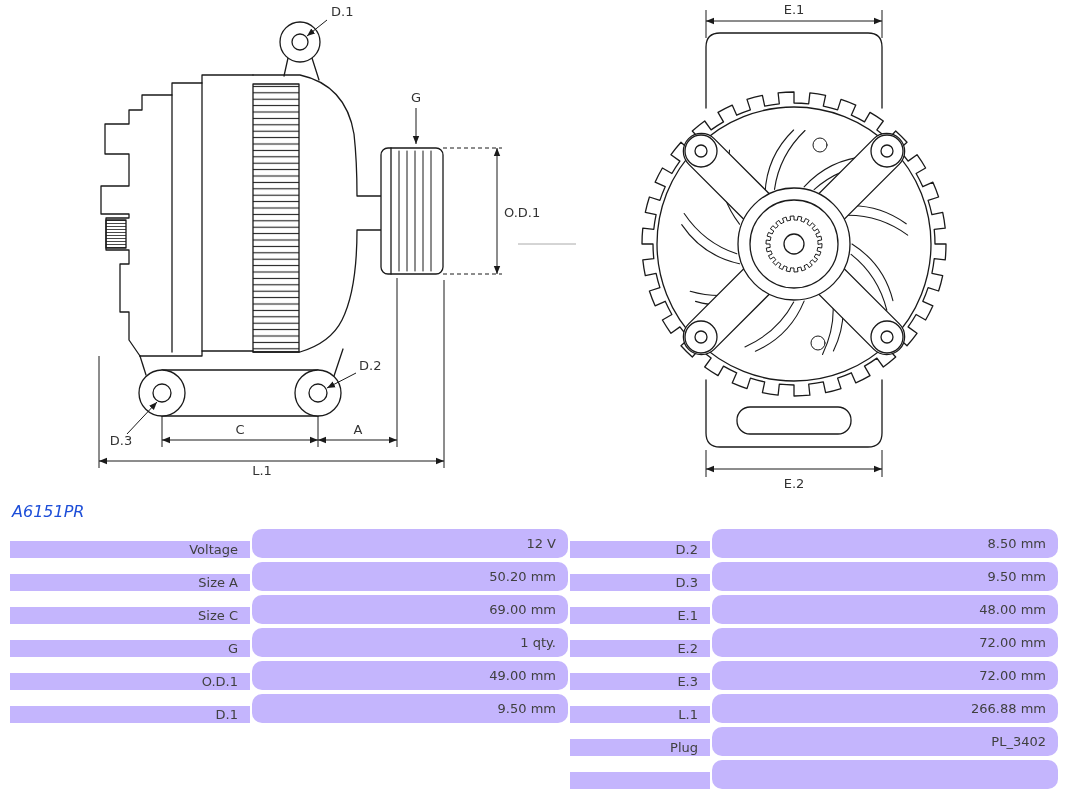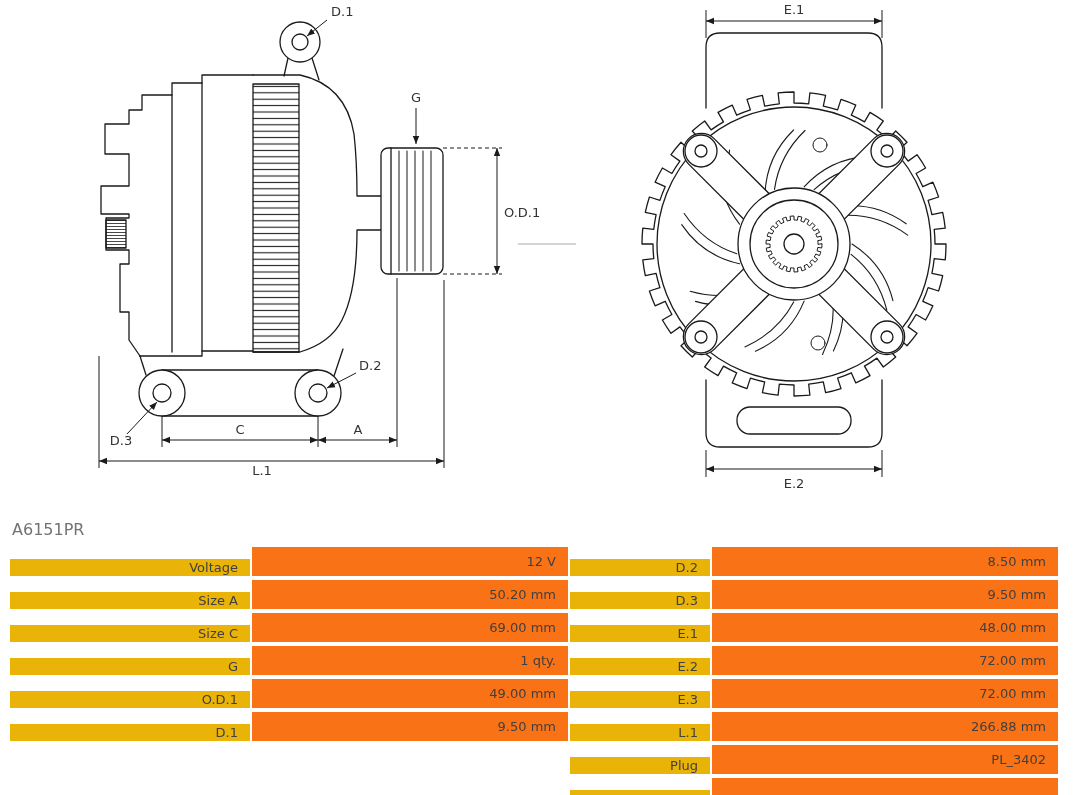--- a/index.html
+++ b/index.html
@@ -4,35 +4,36 @@
 <style>
   * { margin:0; padding:0; box-sizing:border-box; }
   html,body { background:#ffffff; }
   body {
     width:1080px; height:795px; overflow:hidden;
     font-family:"DejaVu Sans","Liberation Sans",sans-serif;
   }
   .diagram-area { width:1080px; height:498px; }
   svg text { font-family:"DejaVu Sans","Liberation Sans",sans-serif; font-size:13px; fill:#333333; }
   .part-number {
-    margin:22px 0 8px 12px;
+    margin:4px 0 8px 12px;
     font-size:16px;
-    color:#737373;
+    color:#1d4ed8;
     font-weight:400;
+    font-style:italic;
   }
   .spec-table { display:flex; gap:2px; padding-left:10px; }
   .spec-col-left  { width:558px; }
   .spec-col-right { width:488px; }
   .spec-row { display:flex; gap:2px; margin-bottom:4px; height:29px; }
   .cell {
     display:flex; align-items:center; justify-content:flex-end;
     padding-right:12px; font-size:13px; color:#404040;
   }
-  .label-cell { background:#eab308;margin-top:12px; }
-  .value-cell { background:#f97316; flex:1; }
+  .label-cell { background:#c4b5fd;margin-top:12px; }
+  .value-cell { background:#c4b5fd; flex:1;border-radius:10px; }
   .spec-col-left  .label-cell { width:240px; }
   .spec-col-right .label-cell { width:140px; }
 </style>
 </head>
 <body>
 
 <div class="diagram-area">
 <svg width="1080" height="498" viewBox="0 0 1080 498">
   <defs>
     <marker id="arr" viewBox="0 0 10 10" refX="10" refY="5" markerWidth="8" markerHeight="8" orient="auto-start-reverse">

